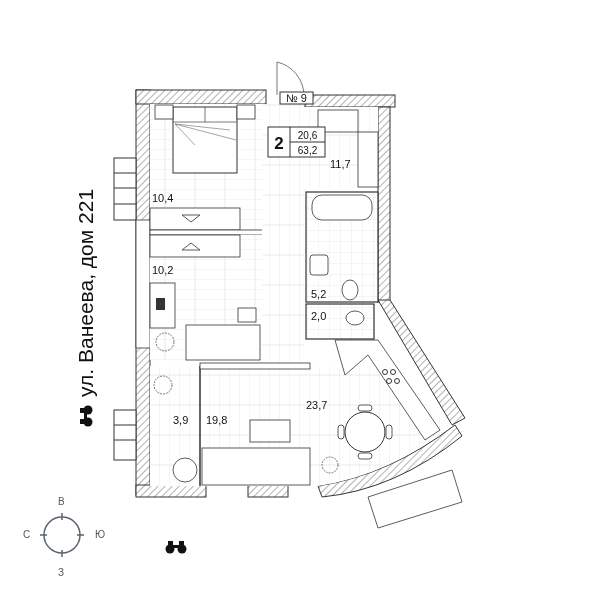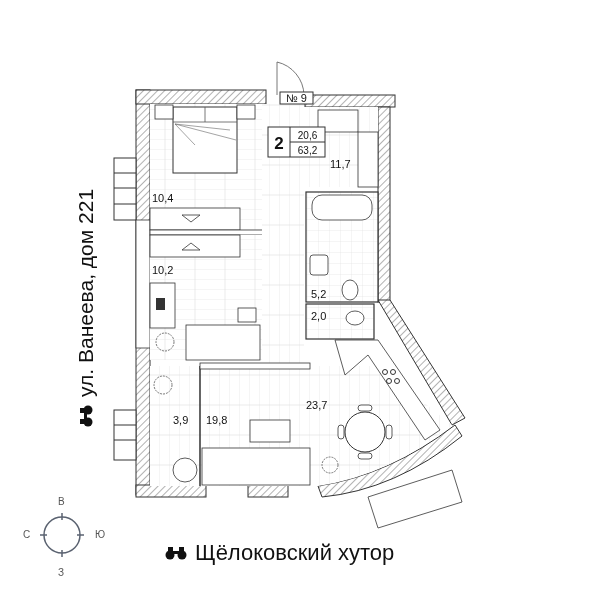--- a/index.html
+++ b/index.html
@@ -192,14 +192,13 @@
 </div>
 
 <div class="footer-title">
   <svg class="binoc" viewBox="0 0 22 14">
       <circle cx="5" cy="9" r="4.5" fill="#111"></circle>
       <circle cx="17" cy="9" r="4.5" fill="#111"></circle>
       <rect x="3" y="1" width="5" height="5" fill="#111"></rect>
       <rect x="14" y="1" width="5" height="5" fill="#111"></rect>
       <rect x="8" y="5" width="6" height="3" fill="#111"></rect>
     </svg>
-  <span>Щёлоковский хутор</span>
 </div>
 
 </body></html>

